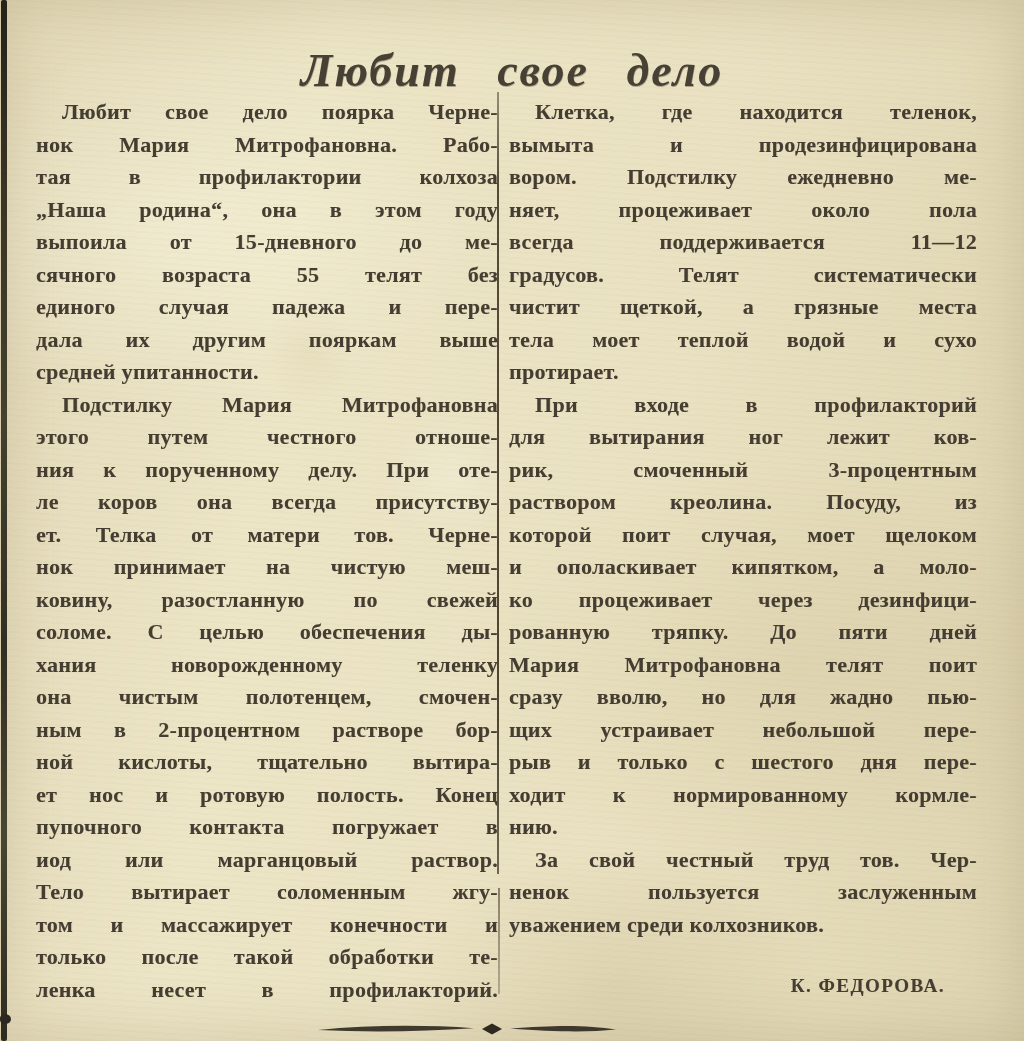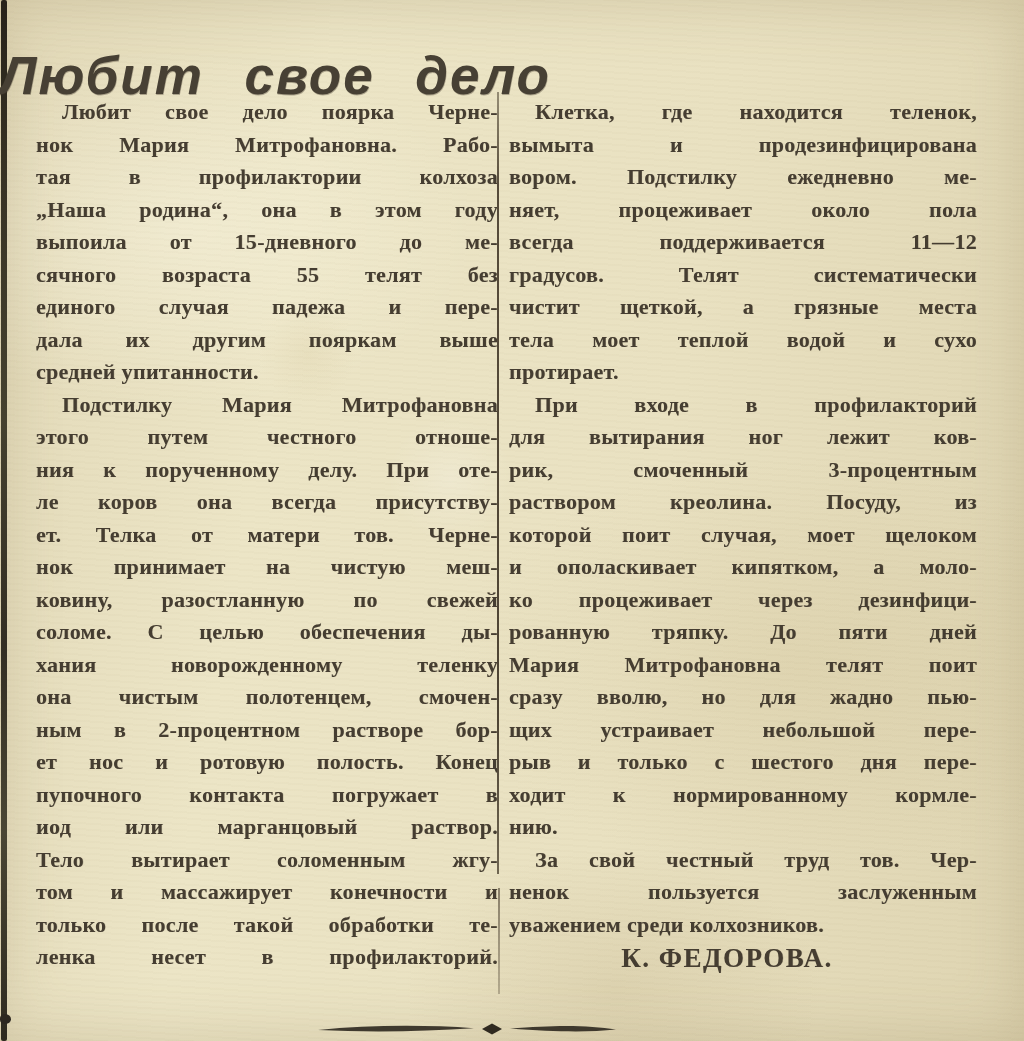--- a/index.html
+++ b/index.html
@@ -14,39 +14,39 @@
   }
   .page::before {
     content:""; position:absolute; inset:0; pointer-events:none;
     background:
       radial-gradient(circle 90px at 44% 46%, rgba(255,255,255,.20), rgba(255,255,255,0) 70%),
       radial-gradient(circle 70px at 30% 34%, rgba(200,180,130,.14), rgba(200,180,130,0) 70%),
       repeating-linear-gradient(4deg, rgba(120,100,60,.025) 0 2px, rgba(0,0,0,0) 2px 6px);
     box-shadow: inset 0 0 60px rgba(140,120,80,.25);
   }
   .title {
-    position:absolute; top:8px; left:0; width:100%; text-align:left;
-    font-family:Liberation Sans, sans-serif; font-style:italic; font-weight:700;
-    font-size:53px; line-height:64px; color:#474034;
+    position:absolute; top:8px; left:0; width:100%; text-align:center;
+    font-family:Liberation Serif, serif; font-style:italic; font-weight:700;
+    font-size:46px; line-height:64px; color:#474034;
     letter-spacing:2px; word-spacing:24px;
     text-shadow:0.5px 0.5px 0 rgba(60,50,38,.35);
   }
   .col {
     position:absolute; top:96px; font-size:22px; font-weight:700;
     line-height:32.5px; color:#453d31; letter-spacing:.3px;
     text-shadow:.4px .4px 0 rgba(72,62,46,.30);
   }
   .col-left  { left:36px;  width:462px; }
   .col-right { left:509px; width:468px; }
   .paragraph { margin:0; }
   .line { text-align:justify; text-align-last:justify; white-space:normal; }
   .line.first { text-indent:26px; }
   .line.end { text-align-last:left; }
-  .signature { text-align:center; padding-right:32px; font-size:27px;
-               letter-spacing:1.5px; line-height:34px; }
+  .signature { text-align:right; padding-right:32px; font-size:19px;
+               letter-spacing:1.5px; line-height:34px;margin-top:28px; }
   .left-rule {
     position:absolute; left:1px; top:0; width:6px; height:1041px;
     background:linear-gradient(to bottom,
       #27221a, #393425 18%, #45412f 40%, #332e23 62%, #4a4634 80%, #2e2a20);
     border-radius:2px;
   }
   .left-rule-blob {
     position:absolute; left:0; top:1014px; width:11px; height:10px;
     background:#2c2720; border-radius:50% 60% 55% 50%;
   }
@@ -86,20 +86,21 @@
         <div class="line">этого путем честного отноше-</div>
         <div class="line">ния к порученному делу. При оте-</div>
         <div class="line">ле коров она всегда присутству-</div>
         <div class="line">ет. Телка от матери тов. Черне-</div>
         <div class="line">нок принимает на чистую меш-</div>
         <div class="line">ковину, разостланную по свежей</div>
         <div class="line">соломе. С целью обеспечения ды-</div>
         <div class="line">хания новорожденному теленку</div>
         <div class="line">она чистым полотенцем, смочен-</div>
         <div class="line">ным в 2-процентном растворе бор-</div>
+        <div class="line">ной кислоты, тщательно вытира-</div>
         <div class="line">ет нос и ротовую полость. Конец</div>
         <div class="line">пупочного контакта погружает в</div>
         <div class="line">иод или марганцовый раствор.</div>
         <div class="line">Тело вытирает соломенным жгу-</div>
         <div class="line">том и массажирует конечности и</div>
         <div class="line">только после такой обработки те-</div>
         <div class="line">ленка несет в профилакторий.</div>
       </div>
     </div>
 

